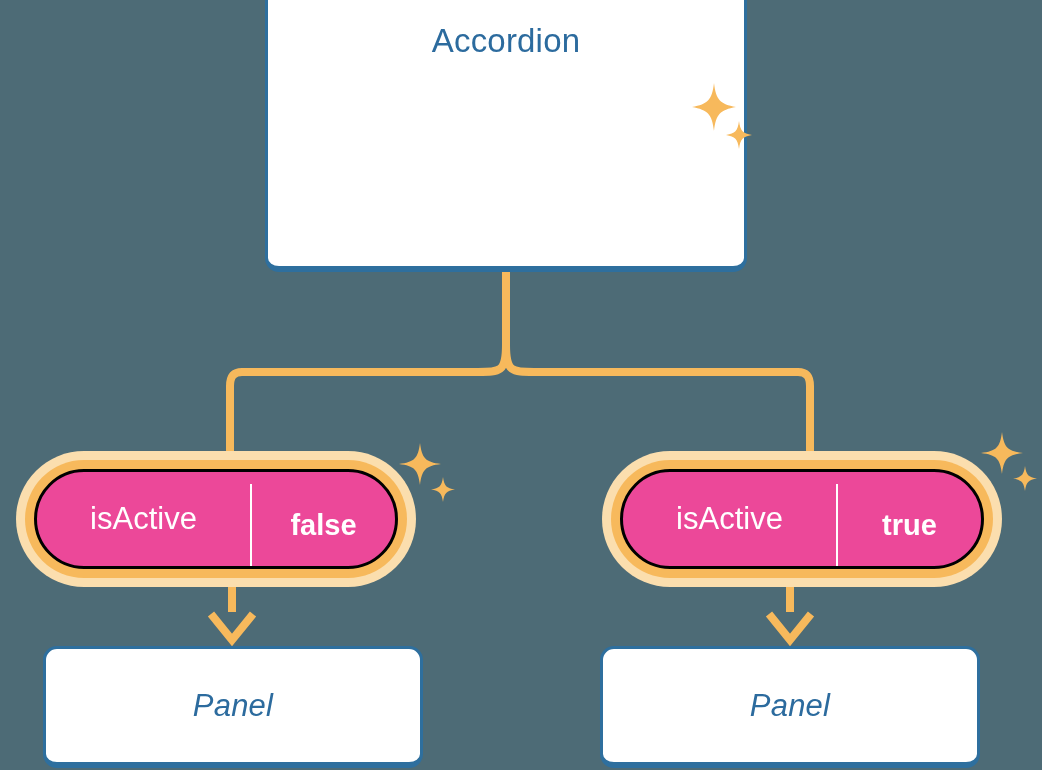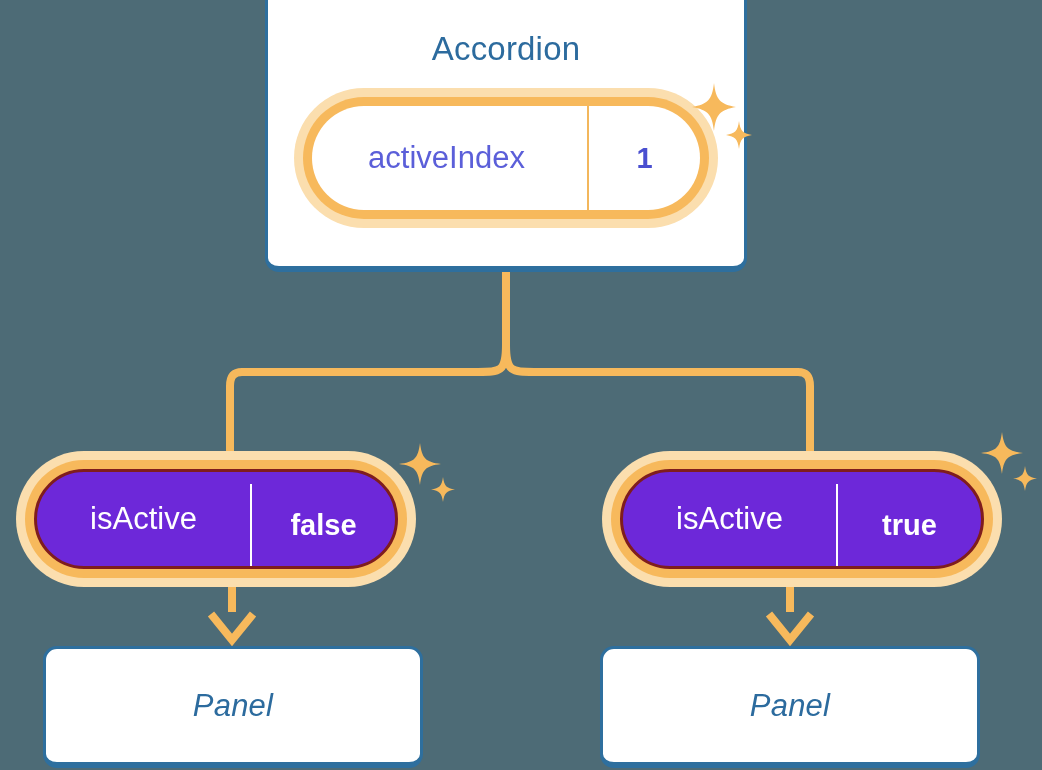--- a/index.html
+++ b/index.html
@@ -52,21 +52,21 @@
   #accordion-card {
     left: 265px;
     top: 0px;
     width: 482px;
     height: 272px;
     border-top: none;
     border-top-left-radius: 0;
     border-top-right-radius: 0;
   }
   #accordion-card .card-title {
-    margin-top: 30px;
+    margin-top: 22px;
   }
 
   
   .panel-card {
     width: 380px;
     height: 122px;
     top: 646px;
     display: flex;
     align-items: center;
     justify-content: center;
@@ -111,22 +111,22 @@
     font-weight: 400;
   }
   .pill-light .pill-val {
     color: #4a4fd0;
     font-weight: 700;
     border-left: 2px solid #f3b75c;
   }
 
   
   .pill-solid .pill-inner {
-    background: #6d28d9;
-    border: 3px solid #7f1d1d;
+    background: #ec4899;
+    border: 3px solid #000000;
   }
   .pill-solid .pill-key {
     color: #ffffff;
     font-weight: 400;
   }
   .pill-solid .pill-val {
     color: #ffffff;
     font-weight: 700;
     border-left: 2px solid #ffffff;
     margin-top: 12px;
@@ -198,26 +198,20 @@
     <g fill="none" stroke="#f7b95c" stroke-width="8" stroke-linecap="butt" stroke-linejoin="miter">
       <polyline points="211,614 232,640 253,614"></polyline>
       <polyline points="769,614 790,640 811,614"></polyline>
     </g>
   </svg>
 
   <div class="card" id="accordion-card">
     <div class="card-title">Accordion</div>
   </div>
 
-  <div class="pill pill-light" id="pill-accordion">
-    <div class="pill-inner">
-      <div class="pill-key">activeIndex</div>
-      <div class="pill-val">1</div>
-    </div>
-  </div>
 
   <div class="sparkle" id="sparkle-accordion">
     <svg width="64" height="70" viewBox="0 0 64 70">
       <path fill="#f7b95c" d="M24 0 C26 17, 30 21, 46 24 C30 27, 26 31, 24 48
                C22 31, 18 27, 2 24 C18 21, 22 17, 24 0 Z"></path>
       <path fill="#f7b95c" d="M49 38 C50.4 48, 52.8 50.4, 62 52 C52.8 53.6, 50.4 56, 49 66
                C47.6 56, 45.2 53.6, 36 52 C45.2 50.4, 47.6 48, 49 38 Z"></path>
     </svg>
   </div>
 

